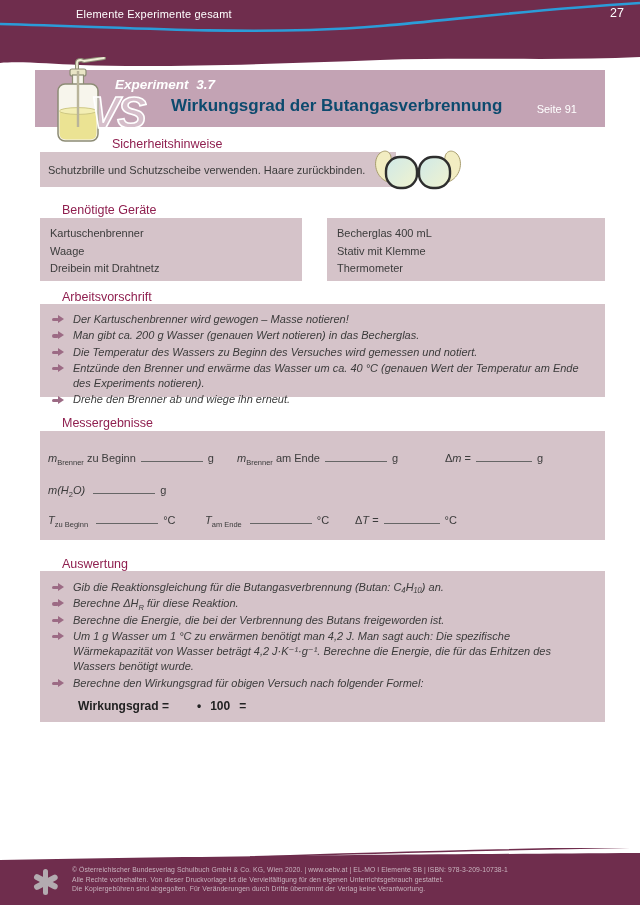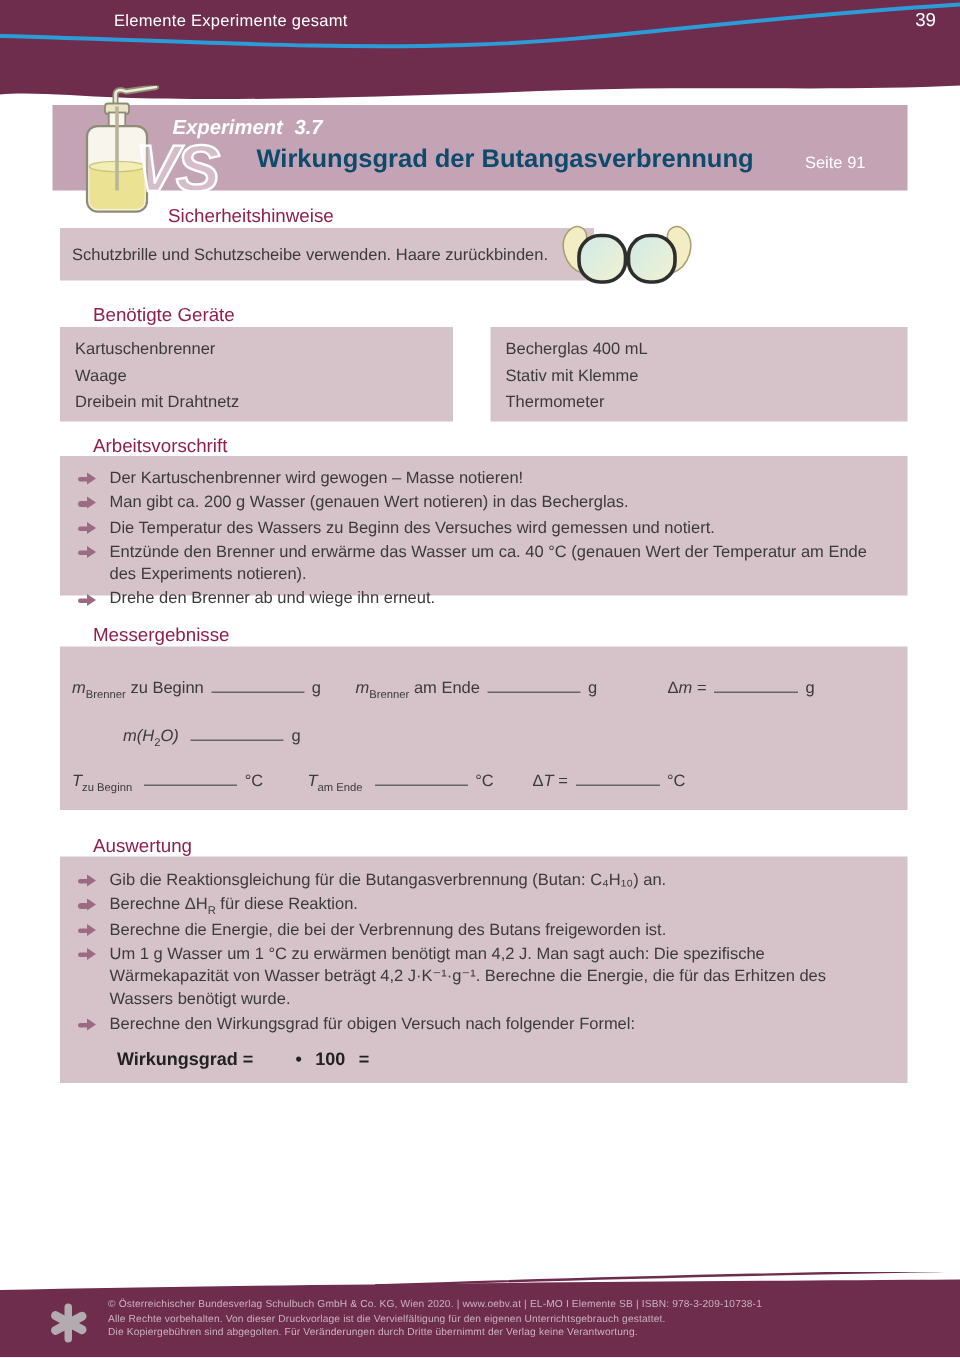--- a/index.html
+++ b/index.html
@@ -29,21 +29,21 @@
   
   .safety-box { left:40px; top:152px; width:356px; height:35px; display:flex; align-items:center; padding-left:8px; }
   .glasses { position:absolute; left:366px; top:144px; width:104px; height:56px; z-index:3; }
 
   
   .equip-box { top:218px; height:63px; padding:7px 0 0 10px; }
   .equip-box .item { font-size:11px; color:#3b3b3b; line-height:17.5px; }
 
   
   .bullets { display:flex; flex-direction:column; }
-  .bullet-row { display:flex; gap:8px; font-size:11px; line-height:15.3px; color:#3b3b3b; margin-bottom:1px; }
+  .bullet-row { display:flex; gap:8px; font-size:11px; line-height:15.3px; color:#3b3b3b; margin-bottom:1px;font-style:italic; }
   .arrow-icon { flex:none; position:relative; width:13px; height:9px; margin-top:3.2px; }
   .arrow-icon::before { content:""; position:absolute; left:0; top:3px; width:7px; height:3.2px; background:#9c6a84; border-radius:2px; }
   .arrow-icon::after  { content:""; position:absolute; left:6px; top:0; width:0; height:0;
                         border-left:6.5px solid #9c6a84; border-top:4.6px solid transparent; border-bottom:4.6px solid transparent; }
   .bullet-text { flex:1; }
   sub.small-sub { font-size:7.5px; line-height:0; }
 
   
   .meas-box { left:40px; top:431px; width:565px; height:109px; }
   .meas-item { position:absolute; font-size:11px; color:#3b3b3b; white-space:nowrap; }
@@ -73,21 +73,21 @@
 <body>
 
 <div class="page">
 
   <div class="header">
     <svg width="640" height="72" viewBox="0 0 640 72">
       <path d="M0,0 H640 V57 C560,61 470,57 380,60 C270,64 160,68 80,65 C50,64 20,61 0,63 Z" fill="#6f2d4d"></path>
       <path d="M0,24 C120,27 210,33 310,30 C410,27 480,13 640,3" fill="none" stroke="#2b9cd8" stroke-width="2.6"></path>
     </svg>
     <div class="header-title">Elemente Experimente gesamt</div>
-    <div class="page-number">39</div>
+    <div class="page-number">27</div>
   </div>
 
   <div class="exp-band">
     <div class="exp-label">Experiment 3.7</div>
     <div class="exp-title">Wirkungsgrad der Butangasverbrennung</div>
     <div class="exp-pageref">Seite 91</div>
   </div>
 
   <svg class="bottle" viewBox="0 0 78 88">
     <path d="M33,12 L33,6 Q33,3 37,3 L40,4 L60,1" fill="none" stroke="#8d8c75" stroke-width="4" stroke-linecap="round" stroke-linejoin="round"></path>
@@ -161,21 +161,21 @@
       <span>zu Beginn</span><span class="blank"></span><span>g</span>
     </div>
     <div class="meas-item" style="left:197px; top:20px;">
       <span class="sym">m</span><sub class="small-sub">Brenner</sub>
       <span>am Ende</span><span class="blank"></span><span>g</span>
     </div>
     <div class="meas-item" style="left:405px; top:20px;">
       <span>Δ</span><span class="sym">m</span>
       <span>=</span><span class="blank narrow"></span><span>g</span>
     </div>
-    <div class="meas-item" style="left:8px; top:52px;margin-left:34px;">
+    <div class="meas-item" style="left:8px; top:52px;">
       <span class="sym">m(H</span><sub class="small-sub">2</sub><span class="sym">O)</span>
       <span class="blank"></span><span>g</span>
     </div>
     <div class="meas-item" style="left:8px; top:82px;">
       <span class="sym">T</span><sub class="small-sub">zu Beginn</sub>
       <span class="blank"></span><span>°C</span>
     </div>
     <div class="meas-item" style="left:165px; top:82px;">
       <span class="sym">T</span><sub class="small-sub">am Ende</sub>
       <span class="blank"></span><span>°C</span>

